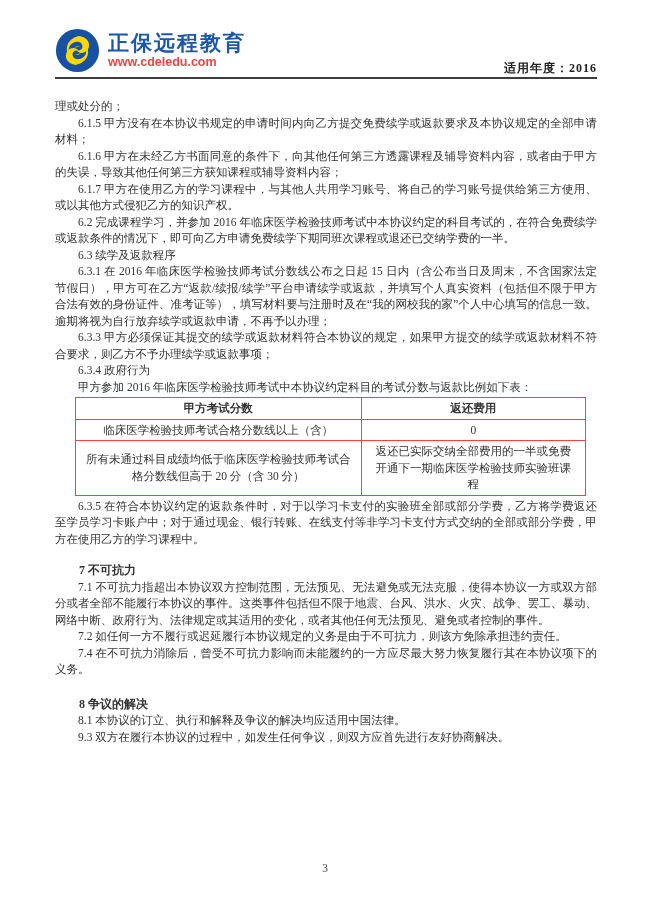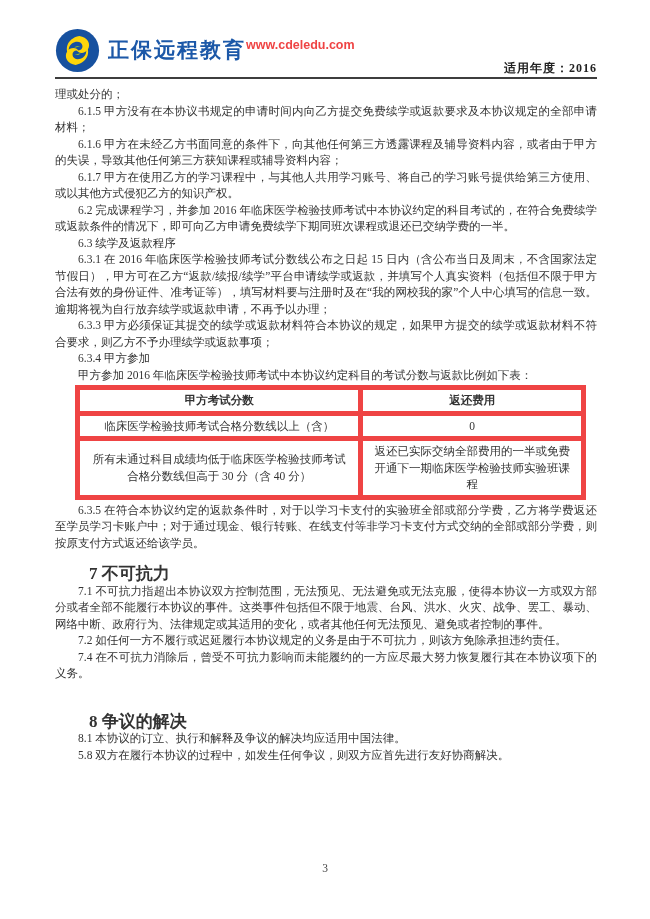--- a/index.html
+++ b/index.html
@@ -16,55 +16,55 @@
   }
   
   .header {
     display:flex; justify-content:space-between; align-items:flex-end;
     height:77px;
     border-bottom:2px solid #3d3d3d;
   }
   .brand { display:flex; align-items:center; gap:8px; padding-bottom:4px; }
   .logo { width:45px; height:45px; }
   .logo svg { width:45px; height:45px; display:block; }
-  .brand-text { display:flex; flex-direction:row; justify-content:center; }
+  .brand-text { display:flex; flex-direction:column; justify-content:center; }
   .brand-name {
     font-family:"Liberation Sans","DejaVu Sans",sans-serif;
     font-size:21px; font-weight:bold; color:#1c58a8;
     letter-spacing:2px; line-height:1.15;
   }
   .brand-url {
     font-family:"Liberation Sans","DejaVu Sans",sans-serif;
     font-size:12.5px; font-weight:bold; color:#ef4444; line-height:1.2;
   }
   .year-label {
     font-size:12px; font-weight:600; color:#222;
     padding-bottom:0; letter-spacing:1px;
   }
   
   .content {
-    padding-top:7px;
+    padding-top:19px;
     font-size:11.5px;
     line-height:16.5px;
     text-align:justify;
     text-justify:inter-ideograph;
   }
   .para { margin:0; text-indent:2em; }
   .para.cont { text-indent:0; }
-  .sec-h { margin:15px 0 0 0; font-weight:bold; font-size:17px; text-indent:2em; line-height:16.5px; }
-  .sec-h.gap-lg { margin-top:32px; }
+  .sec-h { margin:15px 0 0 0; font-weight:bold; font-size:12px; text-indent:2em; line-height:16.5px; }
+  .sec-h.gap-lg { margin-top:18px; }
   
   table.refund {
     border-collapse:collapse;
     table-layout:fixed;
     width:calc(100% - 31px);
     margin:2px 11px 2px 20px;
   }
   .refund th, .refund td {
-    border:5px solid #ef4444;
+    border:1px solid #ef4444;
     text-align:center;
     vertical-align:middle;
     padding:2px 10px;
     font-size:11.5px;
     line-height:16.5px;
   }
   .refund th { font-weight:bold; }
   .col-score { width:56%; }
   .col-refund { width:44%; }
   
@@ -99,50 +99,50 @@
 
   <div class="content">
     <p class="para cont">理或处分的；</p>
     <p class="para">6.1.5 甲方没有在本协议书规定的申请时间内向乙方提交免费续学或返款要求及本协议规定的全部申请材料；</p>
     <p class="para">6.1.6 甲方在未经乙方书面同意的条件下，向其他任何第三方透露课程及辅导资料内容，或者由于甲方的失误，导致其他任何第三方获知课程或辅导资料内容；</p>
     <p class="para">6.1.7 甲方在使用乙方的学习课程中，与其他人共用学习账号、将自己的学习账号提供给第三方使用、或以其他方式侵犯乙方的知识产权。</p>
     <p class="para">6.2 完成课程学习，并参加 2016 年临床医学检验技师考试中本协议约定的科目考试的，在符合免费续学或返款条件的情况下，即可向乙方申请免费续学下期同班次课程或退还已交纳学费的一半。</p>
     <p class="para">6.3 续学及返款程序</p>
     <p class="para">6.3.1 在 2016 年临床医学检验技师考试分数线公布之日起 15 日内（含公布当日及周末，不含国家法定节假日），甲方可在乙方“返款/续报/续学”平台申请续学或返款，并填写个人真实资料（包括但不限于甲方合法有效的身份证件、准考证等），填写材料要与注册时及在“我的网校我的家”个人中心填写的信息一致。逾期将视为自行放弃续学或返款申请，不再予以办理；</p>
     <p class="para">6.3.3 甲方必须保证其提交的续学或返款材料符合本协议的规定，如果甲方提交的续学或返款材料不符合要求，则乙方不予办理续学或返款事项；</p>
-    <p class="para">6.3.4 甲方参加</p>
+    <p class="para">6.3.4 政府行为</p>
     <p class="para">甲方参加 2016 年临床医学检验技师考试中本协议约定科目的考试分数与返款比例如下表：</p>
 
     <table class="refund">
       <colgroup>
           <col class="col-score">
           <col class="col-refund">
         </colgroup>
       <thead>
         <tr>
           <th>甲方考试分数</th>
           <th>返还费用</th>
         </tr>
       </thead>
       <tbody>
         <tr>
           <td>临床医学检验技师考试合格分数线以上（含）</td>
           <td>0</td>
         </tr>
         <tr>
-          <td>所有未通过科目成绩均低于临床医学检验技师考试合格分数线但高于 30 分（含 40 分）</td>
+          <td>所有未通过科目成绩均低于临床医学检验技师考试合格分数线但高于 20 分（含 30 分）</td>
           <td>返还已实际交纳全部费用的一半或免费开通下一期临床医学检验技师实验班课程</td>
         </tr>
       </tbody>
     </table>
 
-    <p class="para">6.3.5 在符合本协议约定的返款条件时，对于以学习卡支付的实验班全部或部分学费，乙方将学费返还至学员学习卡账户中；对于通过现金、银行转账、在线支付等非学习卡支付方式交纳的全部或部分学费，则按原支付方式返还给该学员。</p>
+    <p class="para">6.3.5 在符合本协议约定的返款条件时，对于以学习卡支付的实验班全部或部分学费，乙方将学费返还至学员学习卡账户中；对于通过现金、银行转账、在线支付等非学习卡支付方式交纳的全部或部分学费，甲方在使用乙方的学习课程中。</p>
     <p class="sec-h">7 不可抗力</p>
     <p class="para">7.1 不可抗力指超出本协议双方控制范围，无法预见、无法避免或无法克服，使得本协议一方或双方部分或者全部不能履行本协议的事件。这类事件包括但不限于地震、台风、洪水、火灾、战争、罢工、暴动、网络中断、政府行为、法律规定或其适用的变化，或者其他任何无法预见、避免或者控制的事件。</p>
     <p class="para">7.2 如任何一方不履行或迟延履行本协议规定的义务是由于不可抗力，则该方免除承担违约责任。</p>
     <p class="para">7.4 在不可抗力消除后，曾受不可抗力影响而未能履约的一方应尽最大努力恢复履行其在本协议项下的义务。</p>
     <p class="sec-h gap-lg">8 争议的解决</p>
     <p class="para">8.1 本协议的订立、执行和解释及争议的解决均应适用中国法律。</p>
-    <p class="para">5.8 双方在履行本协议的过程中，如发生任何争议，则双方应首先进行友好协商解决。</p>
+    <p class="para">9.3 双方在履行本协议的过程中，如发生任何争议，则双方应首先进行友好协商解决。</p>
   </div>
 
   <div class="page-number">3</div>
 </div>
 
 </body></html>

